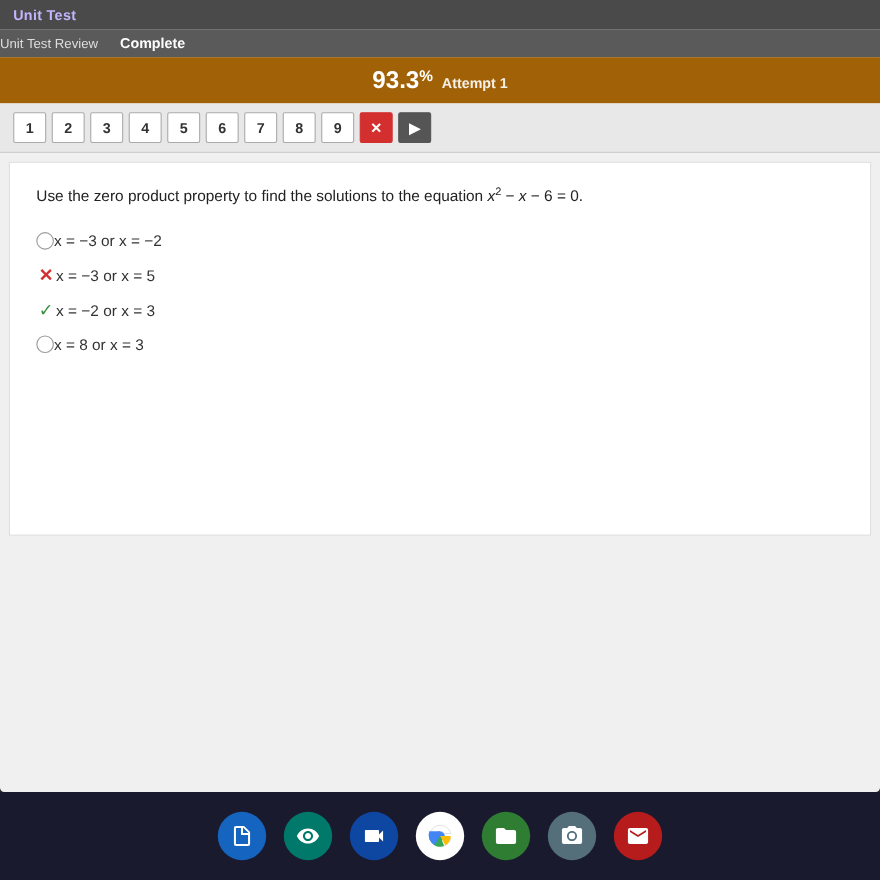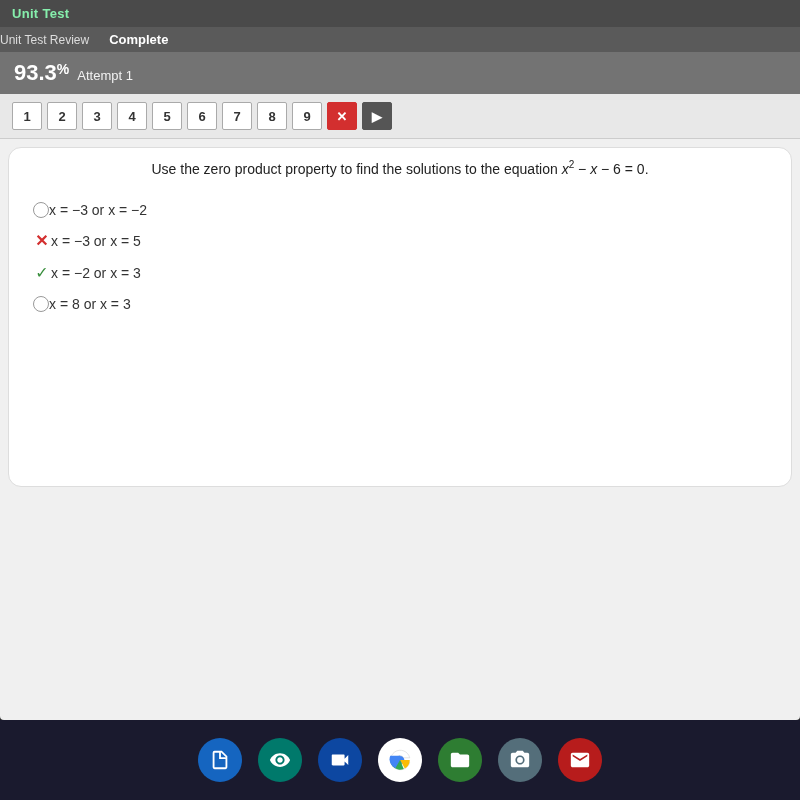--- a/index.html
+++ b/index.html
@@ -18,21 +18,21 @@
       left: 0;
       right: 0;
       bottom: 80px;
       background: #f0f0f0;
       border-radius: 4px;
     }
 
     
     .header-bar {
       background: #4a4a4a;
-      color: #86efac;
+      color: #c4b5fd;
       padding: 6px 12px;
       font-size: 13px;
       font-weight: bold;
       letter-spacing: 0.3px;
     }
 
     
     .sub-header {
       background: #5a5a5a;
       color: #ddd;
@@ -44,44 +44,45 @@
     }
 
     .sub-header .complete-badge {
       font-weight: bold;
       color: #fff;
       font-size: 13px;
     }
 
     
     .score-bar {
-      background: #737373;
+      background: #a16207;
       color: white;
       padding: 8px 14px;
       font-size: 16px;
       font-weight: bold;
       display: flex;
       align-items: baseline;
       gap: 8px;
+      justify-content: center;
     }
 
     .score-bar .score-num {
       font-size: 22px;
       font-weight: bold;
     }
 
     .score-bar .score-percent {
       font-size: 14px;
       font-weight: bold;
       vertical-align: super;
     }
 
     .score-bar .attempt-label {
       font-size: 13px;
-      font-weight: normal;
+      font-weight: bold;
       opacity: 0.9;
     }
 
     
     .question-nav {
       background: #e8e8e8;
       padding: 8px 12px;
       display: flex;
       gap: 5px;
       align-items: center;
@@ -112,25 +113,24 @@
     .nav-btn.next-arrow {
       background: #555;
       color: white;
       border-color: #555;
     }
 
     
     .question-area {
       background: white;
       margin: 8px;
-      padding: 9px 24px;
+      padding: 19px 24px;
       border: 1px solid #ddd;
-      border-radius: 13px;
+      border-radius: 0;
       min-height: 340px;
-      text-align: center;
     }
 
     .question-text {
       font-size: 14px;
       color: #222;
       margin-bottom: 22px;
       line-height: 1.5;
     }
 
     .answer-option {

